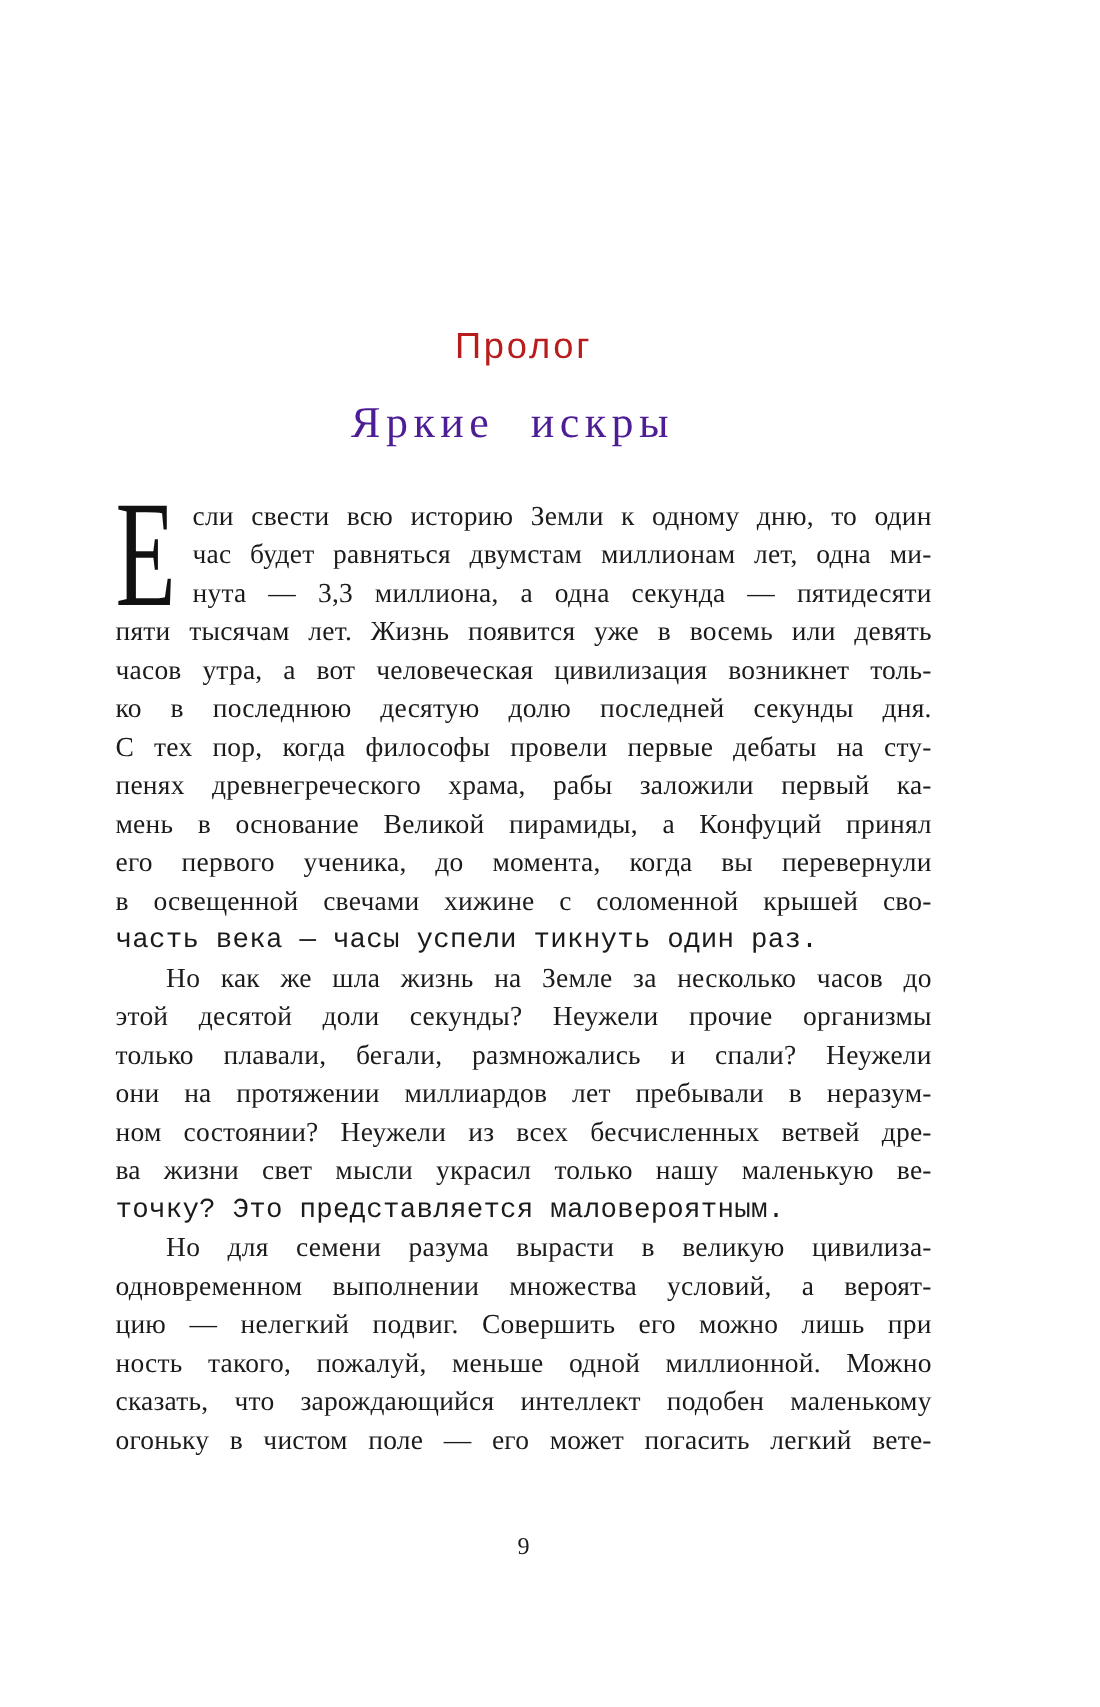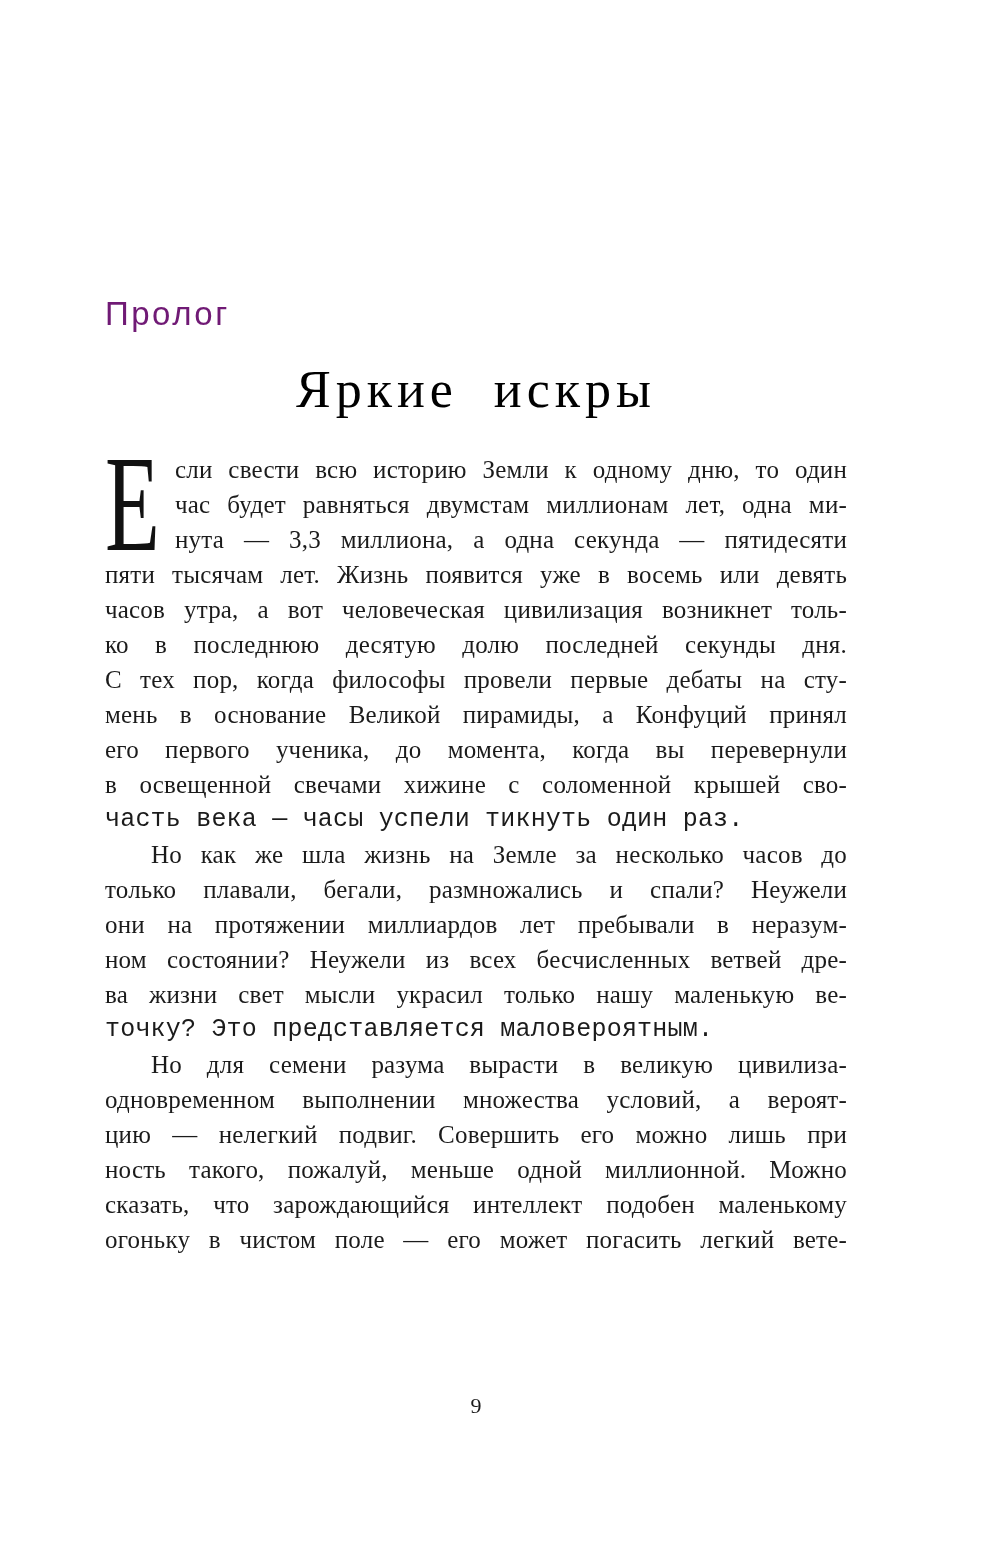--- a/index.html
+++ b/index.html
@@ -13,37 +13,38 @@
     height: 1552px;
     background: #ffffff;
     color: #1b1b1b;
     overflow: hidden;
   }
   .pretitle {
     position: absolute;
     top: 295px;
     left: 105px;
     width: 742px;
+    text-align: center;
     font-family: "Liberation Sans", sans-serif;
     font-weight: 300;
     font-size: 33px;
     letter-spacing: 2.5px;
-    color: #701a75;
+    color: #b91c1c;
   }
   .title {
     position: absolute;
     top: 360px;
-    left: 105px;
+    left: 95px;
     width: 742px;
     text-align: center;
     font-family: "Liberation Serif", serif;
-    font-size: 52px;
+    font-size: 40px;
     letter-spacing: 5px;
     word-spacing: 18px;
-    color: #000000;
+    color: #4c1d95;
   }
   .body-text {
     position: absolute;
     top: 452px;
     left: 105px;
     width: 742px;
     font-family: "Liberation Serif", serif;
     font-size: 25px;
     letter-spacing: 0.2px;
     color: #1b1b1b;
@@ -97,27 +98,29 @@
         <div class="dropcap">
           <span>Е</span>
         </div>
         <div class="line">сли свести всю историю Земли к одному дню, то один</div>
         <div class="line">час будет равняться двумстам миллионам лет, одна ми-</div>
         <div class="line">нута — 3,3 миллиона, а одна секунда — пятидесяти</div>
         <div class="line">пяти тысячам лет. Жизнь появится уже в восемь или девять</div>
         <div class="line">часов утра, а вот человеческая цивилизация возникнет толь-</div>
         <div class="line">ко в последнюю десятую долю последней секунды дня.</div>
         <div class="line">С тех пор, когда философы провели первые дебаты на сту-</div>
+        <div class="line">пенях древнегреческого храма, рабы заложили первый ка-</div>
         <div class="line">мень в основание Великой пирамиды, а Конфуций принял</div>
         <div class="line">его первого ученика, до момента, когда вы перевернули</div>
         <div class="line">в освещенной свечами хижине с соломенной крышей сво-</div>
         <div class="line last">часть века — часы успели тикнуть один раз.</div>
       </div>
       <div class="para indent">
         <div class="line">Но как же шла жизнь на Земле за несколько часов до</div>
+        <div class="line">этой десятой доли секунды? Неужели прочие организмы</div>
         <div class="line">только плавали, бегали, размножались и спали? Неужели</div>
         <div class="line">они на протяжении миллиардов лет пребывали в неразум-</div>
         <div class="line">ном состоянии? Неужели из всех бесчисленных ветвей дре-</div>
         <div class="line">ва жизни свет мысли украсил только нашу маленькую ве-</div>
         <div class="line last">точку? Это представляется маловероятным.</div>
       </div>
       <div class="para indent">
         <div class="line">Но для семени разума вырасти в великую цивилиза-</div>
         <div class="line">одновременном выполнении множества условий, а вероят-</div>
         <div class="line">цию — нелегкий подвиг. Совершить его можно лишь при</div>

